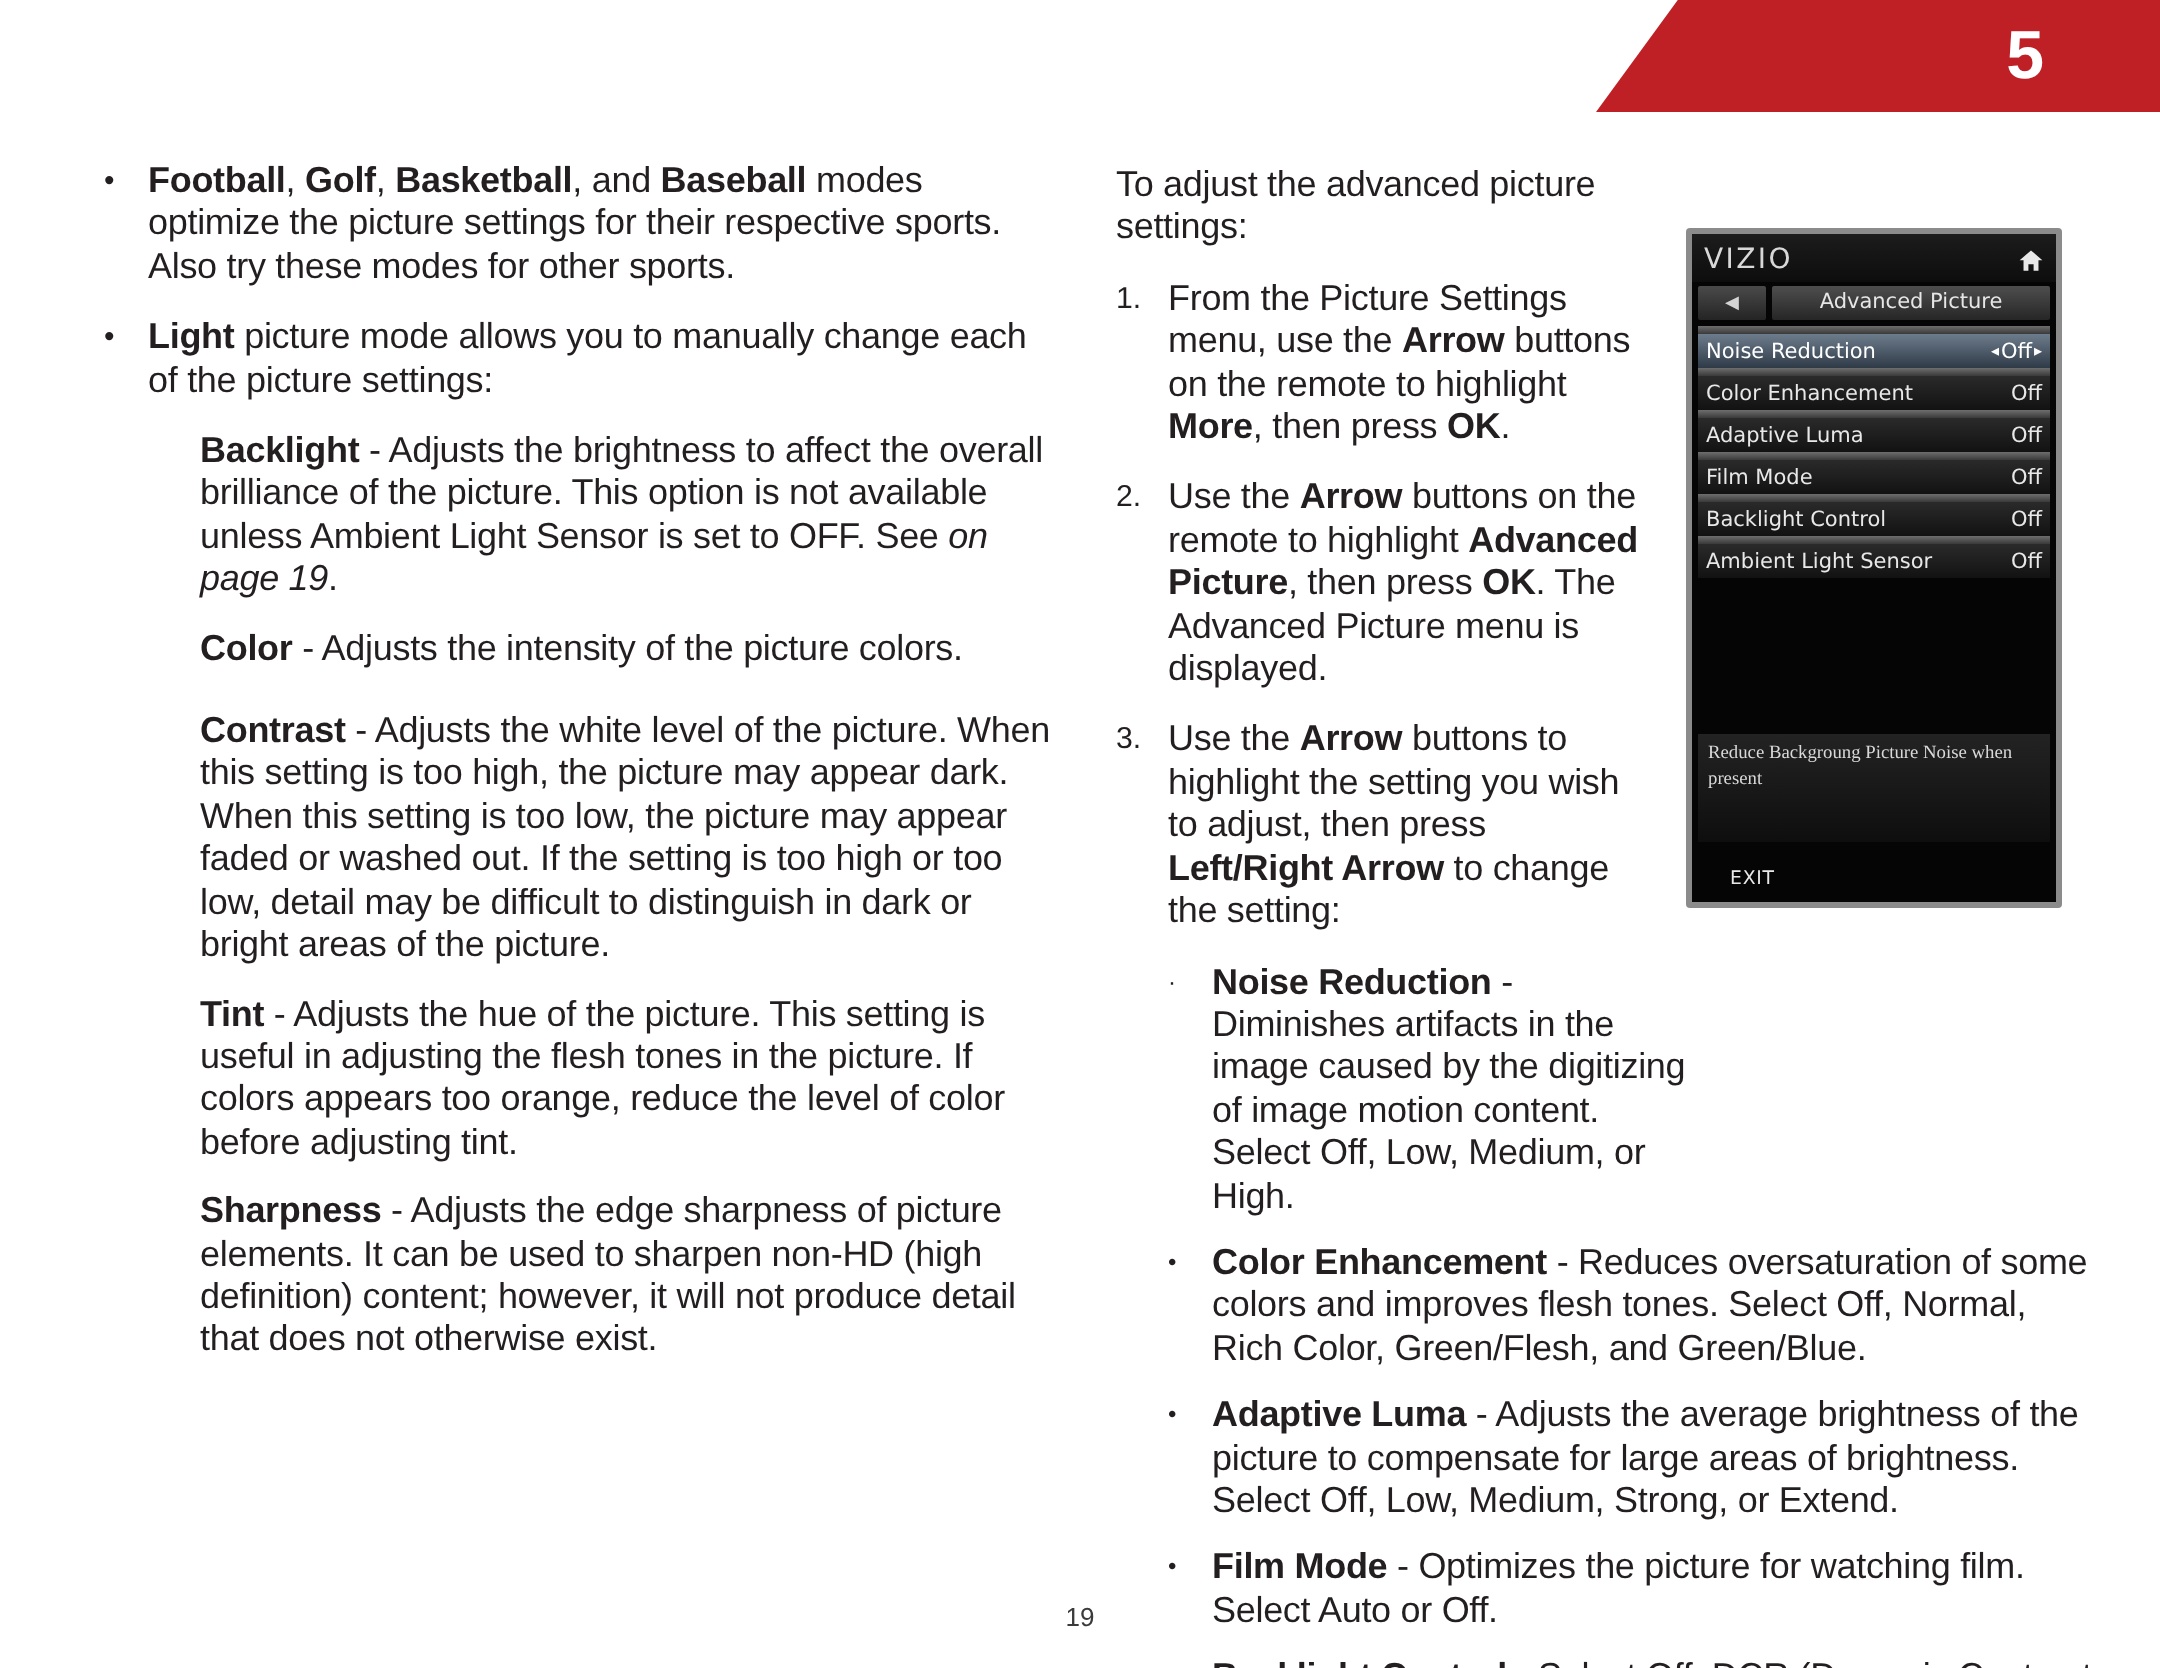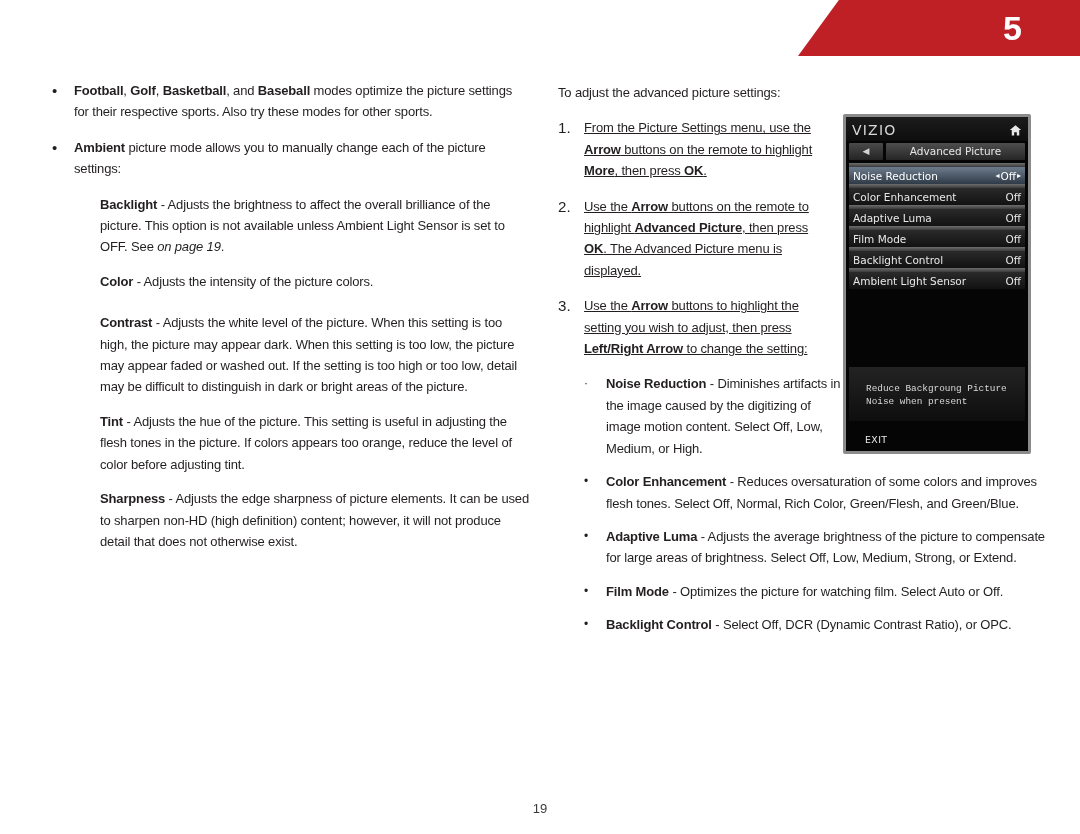--- a/index.html
+++ b/index.html
@@ -44,21 +44,21 @@
     width: 478px;
   }
   #right-column {
     position: absolute;
     left: 558px; top: 82px;
     width: 490px;
   }
 
   
   .para {
-    font-size: 13px;
+    font-size: 18px;
     line-height: 21.4px;
     letter-spacing: -0.15px;
     margin: 0;
     color: #231f20;
   }
   .para b { font-weight: bold; }
   .para i { }
 
   
   .bullet-row {
@@ -96,21 +96,21 @@
   .step-row {
     display: flex;
     width: 262px;
     margin-bottom: 14px;
   }
   .step-number {
     flex: 0 0 26px;
     font-size: 15.1px;
     line-height: 21.4px;
   }
-  .step-body { flex: 1 1 auto; text-decoration: underline; }
+  .step-body { flex: 1 1 auto; }
 
   
   .sub-bullet {
     display: flex;
     margin-bottom: 12px;
   }
   .sub-bullet .bullet-mark {
     width: 22px; flex: 0 0 22px;
     font-size: 12px;
     line-height: 21.4px;
@@ -206,25 +206,25 @@
   #menu-help {
     position: absolute;
     left: 3px; right: 3px;
     bottom: 30px;
     height: 54px;
     background: linear-gradient(#232323, #0e0e0e);
     padding: 4px 5px;
     box-sizing: border-box;
   }
   #menu-help p {
-    margin: 12px;
+    margin: 0;
     color: #d9d9d9;
     font-size: 9.4px;
     line-height: 12.5px;
-    font-family: Liberation Mono, monospace;
+    font-family: Liberation Serif, serif;
   }
   #menu-exit {
     position: absolute;
     left: 15px; bottom: 6px;
     color: #e8e8e8;
     font-size: 9.4px;
     letter-spacing: 0.4px;
     padding-left: 4px;
     font-family: "DejaVu Sans", sans-serif;
   }
@@ -247,21 +247,21 @@
 </div>
 
 <div id="left-column">
   <div id="left-bullets">
       <div class="bullet-row">
         <div class="bullet-mark">•</div>
         <div class="bullet-body para"><b>Football</b><span>, </span><b>Golf</b><span>, </span><b>Basketball</b><span>, and </span><b>Baseball</b><span> modes optimize the picture settings for their respective sports. Also try these modes for other sports.</span></div>
       </div>
       <div class="bullet-row">
         <div class="bullet-mark">•</div>
-        <div class="bullet-body para"><b>Ambient</b><span> picture mode allows you to manually change each of the picture settings:</span></div>
+        <div class="bullet-body para"><b>Light</b><span> picture mode allows you to manually change each of the picture settings:</span></div>
       </div>
     </div>
   <div id="left-definitions">
       <p class="para definition"><b>Backlight</b><span> - Adjusts the brightness to affect the overall brilliance of the picture. This option is not available unless Ambient Light Sensor is set to OFF. See  </span><i>on page 19</i><span>.</span></p>
       <p class="para definition tight"><b>Color</b><span> - Adjusts the intensity of the picture colors.</span></p>
       <p class="para definition"><b>Contrast</b><span> - Adjusts the white level of the picture. When this setting is too high, the picture may appear dark. When this setting is too low, the picture may appear faded or washed out. If the setting is too high or too low, detail may be difficult to distinguish in dark or bright areas of the picture.</span></p>
       <p class="para definition"><b>Tint</b><span> - Adjusts the hue of the picture. This setting is useful in adjusting the flesh tones in the picture. If colors appears too orange, reduce the level of color before adjusting tint.</span></p>
       <p class="para definition"><b>Sharpness</b><span> - Adjusts the edge sharpness of picture elements. It can be used to sharpen non-HD (high definition) content; however, it will not produce detail that does not otherwise exist.</span></p>
     </div>
 </div>

